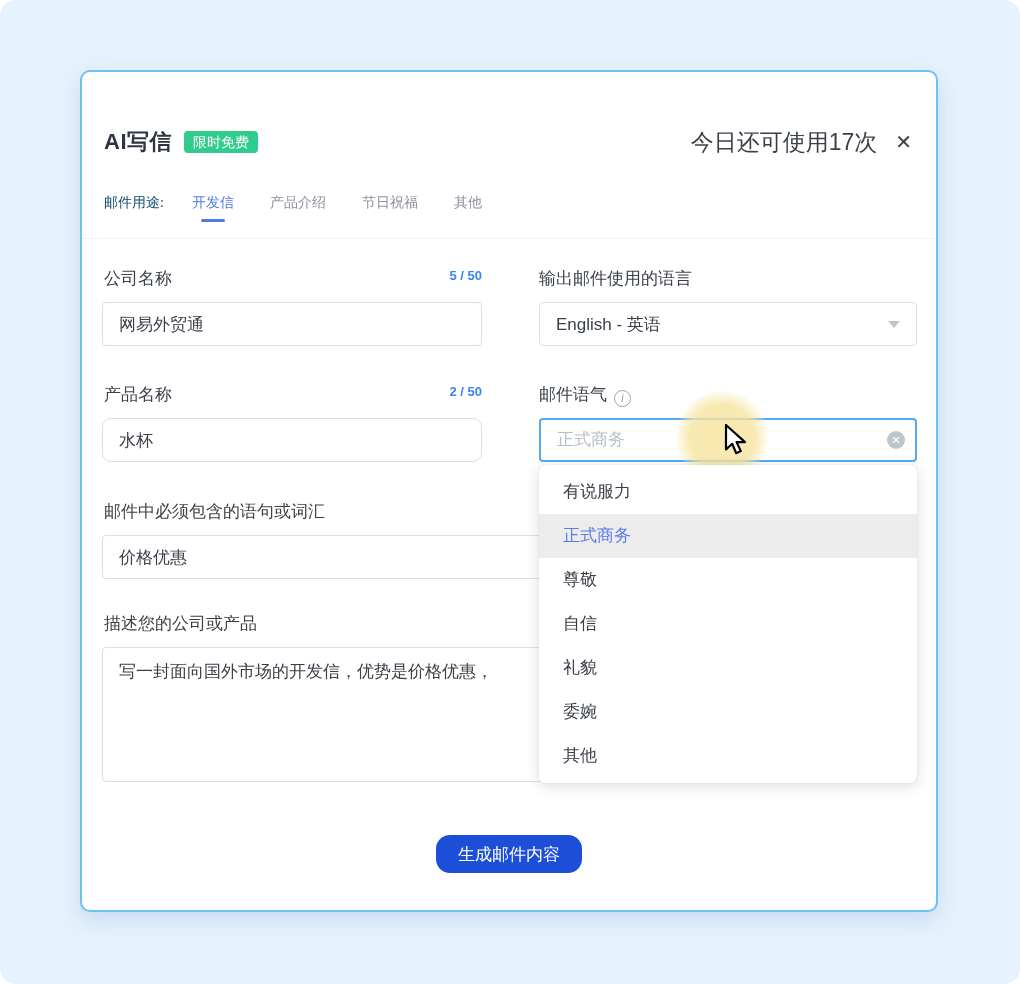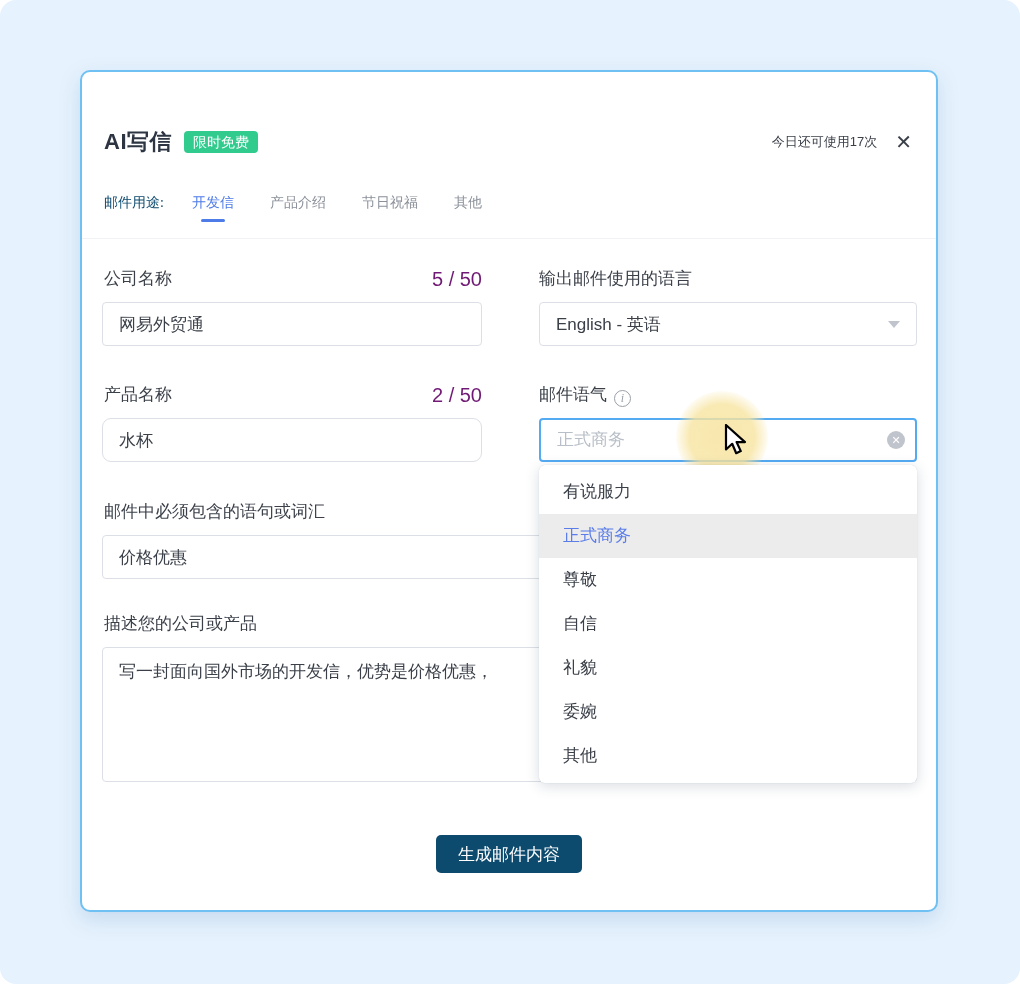--- a/index.html
+++ b/index.html
@@ -17,36 +17,36 @@
     box-shadow:0 8px 20px rgba(120,160,210,.28);
   }
 
   
   .header { position:absolute; left:22px; right:22px; top:52px; height:36px;
     display:flex; align-items:center; }
   .title { font-size:22px; font-weight:700; color:#2d3442; letter-spacing:.5px; }
   .badge { margin-left:12px; background:#32cb8e; color:#fff; font-size:14px;
     padding:4px 9px; border-radius:4px; line-height:1; }
   .header-right { margin-left:auto; display:flex; align-items:center; gap:16px; }
-  .quota { font-size:13px; color:#3a3f48; }
+  .quota { font-size:23px; color:#3a3f48; }
   .close { font-size:20px; color:#3a3f48; cursor:pointer; line-height:1; padding:2px; }
 
   
   .tabs-row { position:absolute; left:22px; top:120px; height:46px;
     display:flex; align-items:flex-start; gap:32px; }
   .tabs-label { font-size:14px; color:#0c4a6e; margin-right:-6px; padding-top:2px;font-family:Liberation Serif, serif; }
   .tab { position:relative; font-size:14px; color:#8b909a; padding:2px 2px 16px 2px; cursor:pointer; }
   .tab.active { color:#4d7be8; }
   .tab.active::after { content:""; position:absolute; left:50%; transform:translateX(-50%);
     bottom:6px; width:24px; height:3px; background:#4d7be8; border-radius:2px; }
   .tabs-divider { position:absolute; left:0; right:0; top:166px; height:1px; background:#f0f2f5; }
 
   
   .label { position:absolute; font-size:17px; color:#3a3f48; }
-  .counter { position:absolute; font-size:20px; color:#701a75; }
+  .counter { position:absolute; font-size:13px; color:#3b82f6;font-weight:bold; }
   .tinput {
     position:absolute; height:44px; border:1px solid #dcdfe6; border-radius:4px;
     font-size:17px; color:#3a3f48; padding:0 16px; outline:none; background:#fff;
     font-family:"Liberation Sans","DejaVu Sans",sans-serif;
   }
   .tinput::placeholder { color:#b9bfc8; }
 
   .col-l { left:20px; width:380px; }
 
   
@@ -76,22 +76,22 @@
     position:absolute; left:457px; top:393px; width:378px; padding:5px 0;
     background:#fff; border-radius:6px; z-index:40;
     box-shadow:0 3px 14px rgba(40,60,90,.18), 0 0 1px rgba(40,60,90,.2);
   }
   .option { height:44px; line-height:44px; padding-left:24px; font-size:17px;
     color:#3a3f48; cursor:pointer; }
   .option.selected { background:#ececec; color:#5b7de9; }
 
   
   .gen-btn { position:absolute; top:763px; left:50%; transform:translateX(-50%);
-    height:38px; padding:0 22px; background:#0c4a6e; color:#fff; font-size:17px;
-    border:none; border-radius:5px; cursor:pointer; display:flex; align-items:center;
+    height:38px; padding:0 22px; background:#1d4ed8; color:#fff; font-size:17px;
+    border:none; border-radius:14px; cursor:pointer; display:flex; align-items:center;
     font-family:"Liberation Sans","DejaVu Sans",sans-serif; }
 
   
   .click-highlight { position:absolute; left:676px; top:391px; width:92px; height:92px;
     z-index:30; pointer-events:none; border-radius:50%;
     background:radial-gradient(circle, rgba(247,228,160,.85) 0%, rgba(247,228,160,.8) 50%, rgba(247,228,160,0) 74%); }
   .cursor { position:absolute; left:724px; top:424px; z-index:60; pointer-events:none; }
 </style>
 </head>
 <body>

